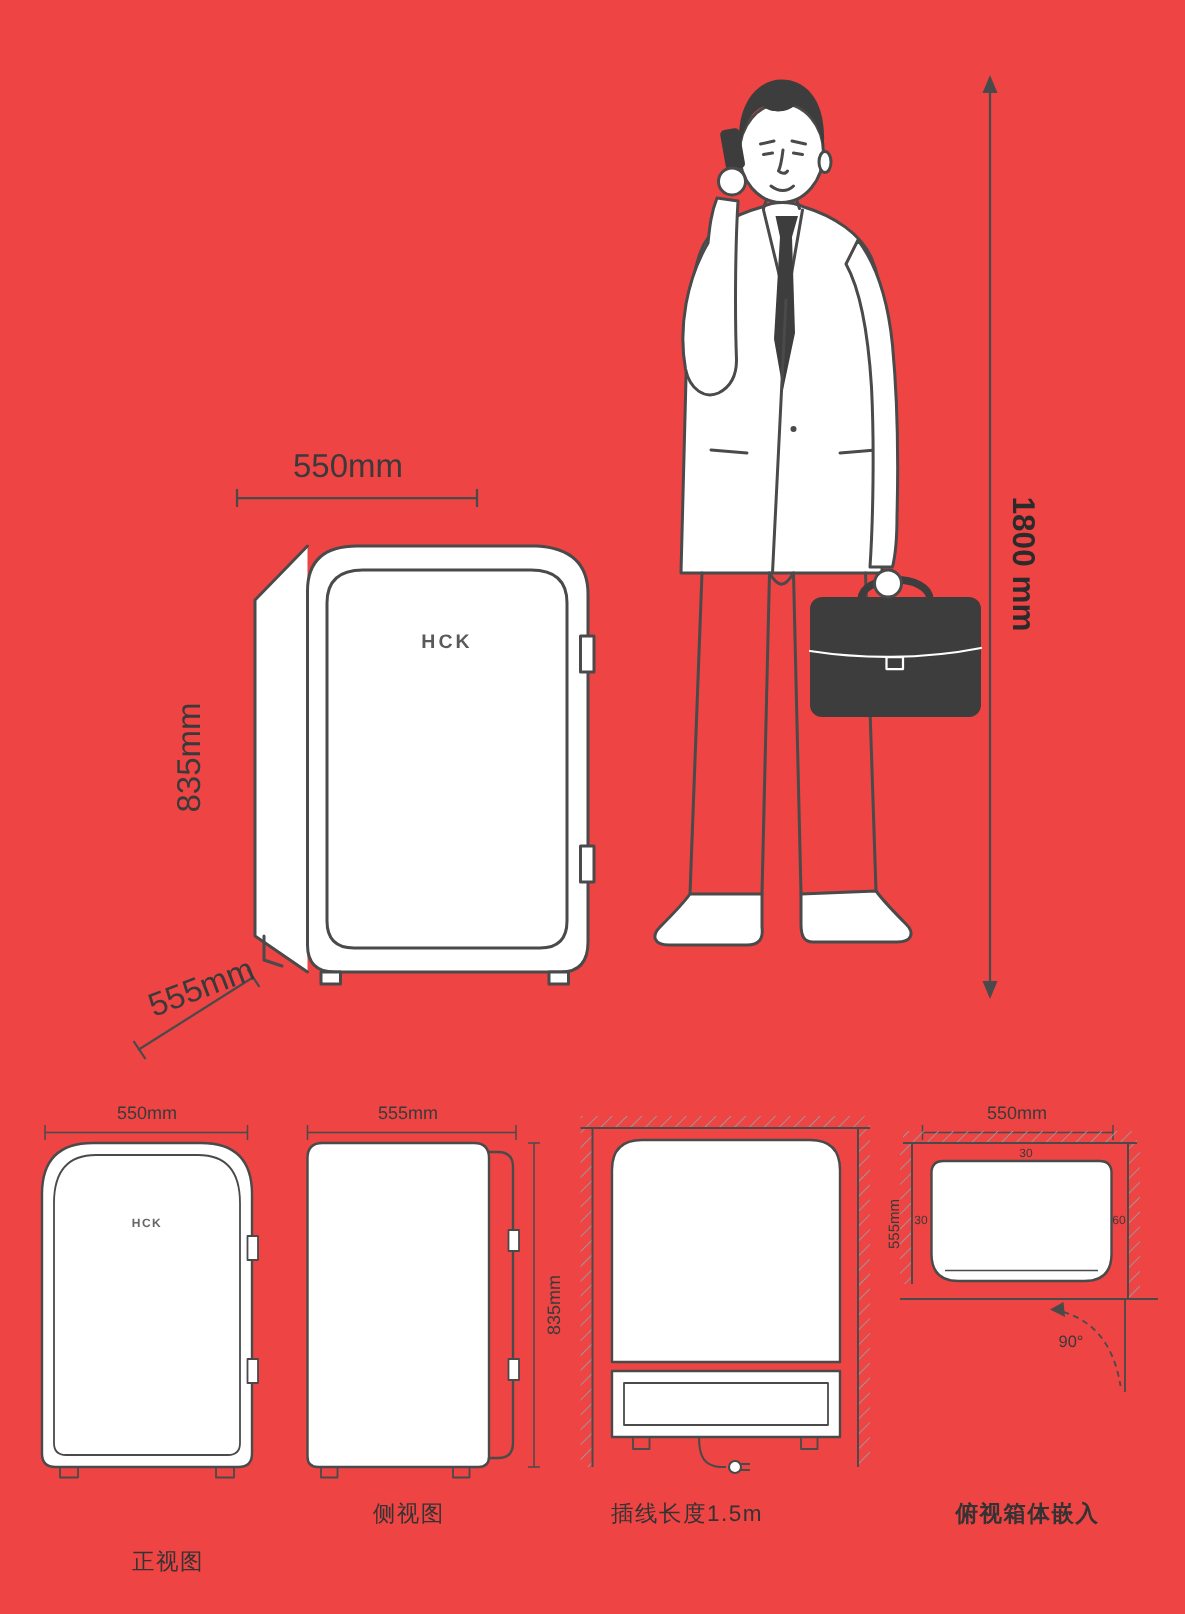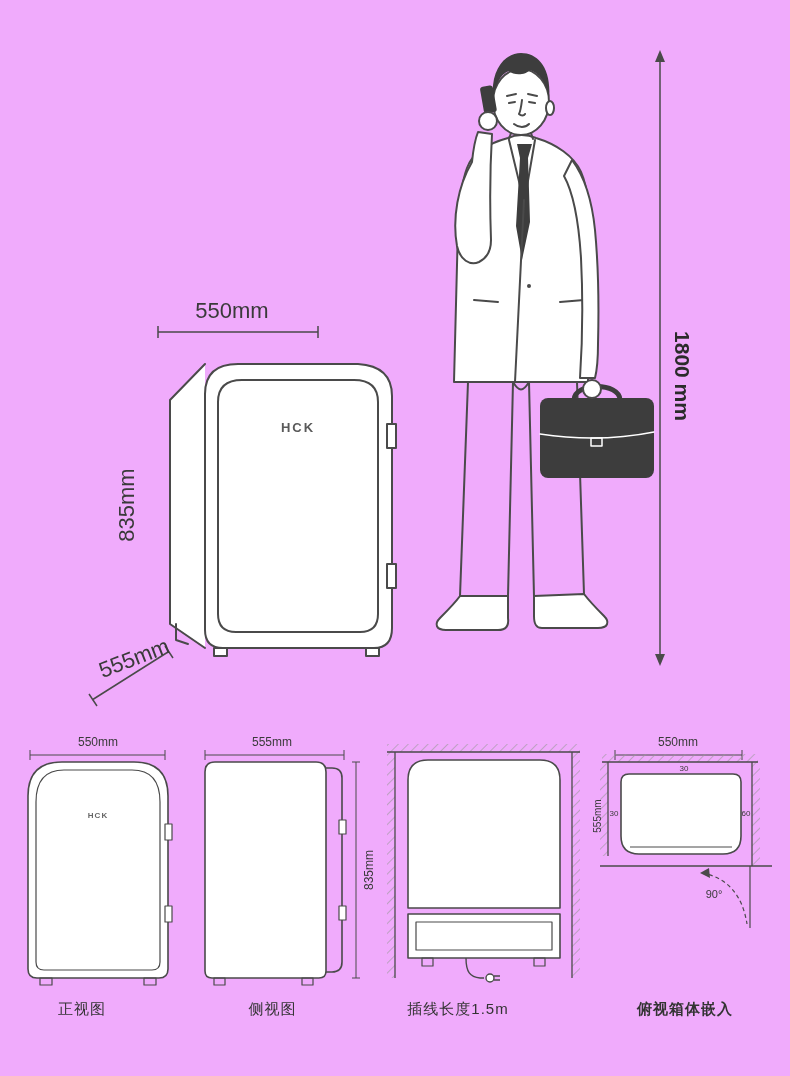--- a/index.html
+++ b/index.html
@@ -1,24 +1,24 @@
 <!DOCTYPE html>
 <html><head>
 <meta charset="utf-8">
 <style>
   html,body{margin:0;padding:0;background:#fff;}
   .canvas{
-    position:relative;width:790px;height:1076px;background:#f0abfc;
+    position:relative;width:790px;height:1076px;background:#ef4444;
     font-family:"Liberation Sans","DejaVu Sans",sans-serif;overflow:hidden;
   }
   svg{position:absolute;left:0;display:block;}
   #hero-svg{top:0;}
   #views-svg{top:726px;}
   .caption{position:absolute;top:1000px;font-size:15px;color:#333;text-align:center;letter-spacing:1px;}
-  #cap-front{left:4px;width:156px;}
+  #cap-front{left:34px;width:156px;margin-top:32px;}
   #cap-side{left:195px;width:155px;}
   #cap-cable{left:380px;width:156px;}
   #cap-embed{left:607px;width:156px;font-weight:bold;}
 </style>
 </head>
 <body>
 
 <div class="canvas">
 
   <svg id="hero-svg" width="790" height="710" viewBox="0 0 790 710">

